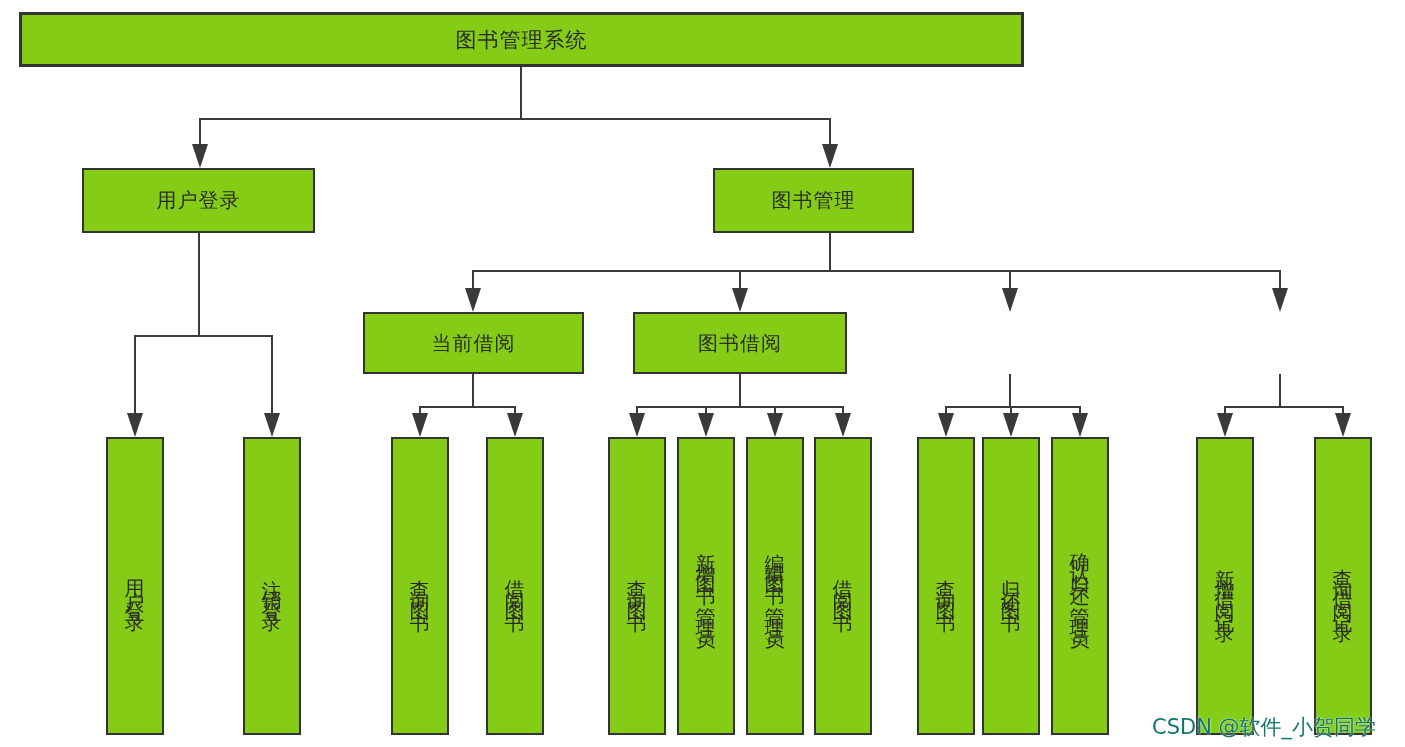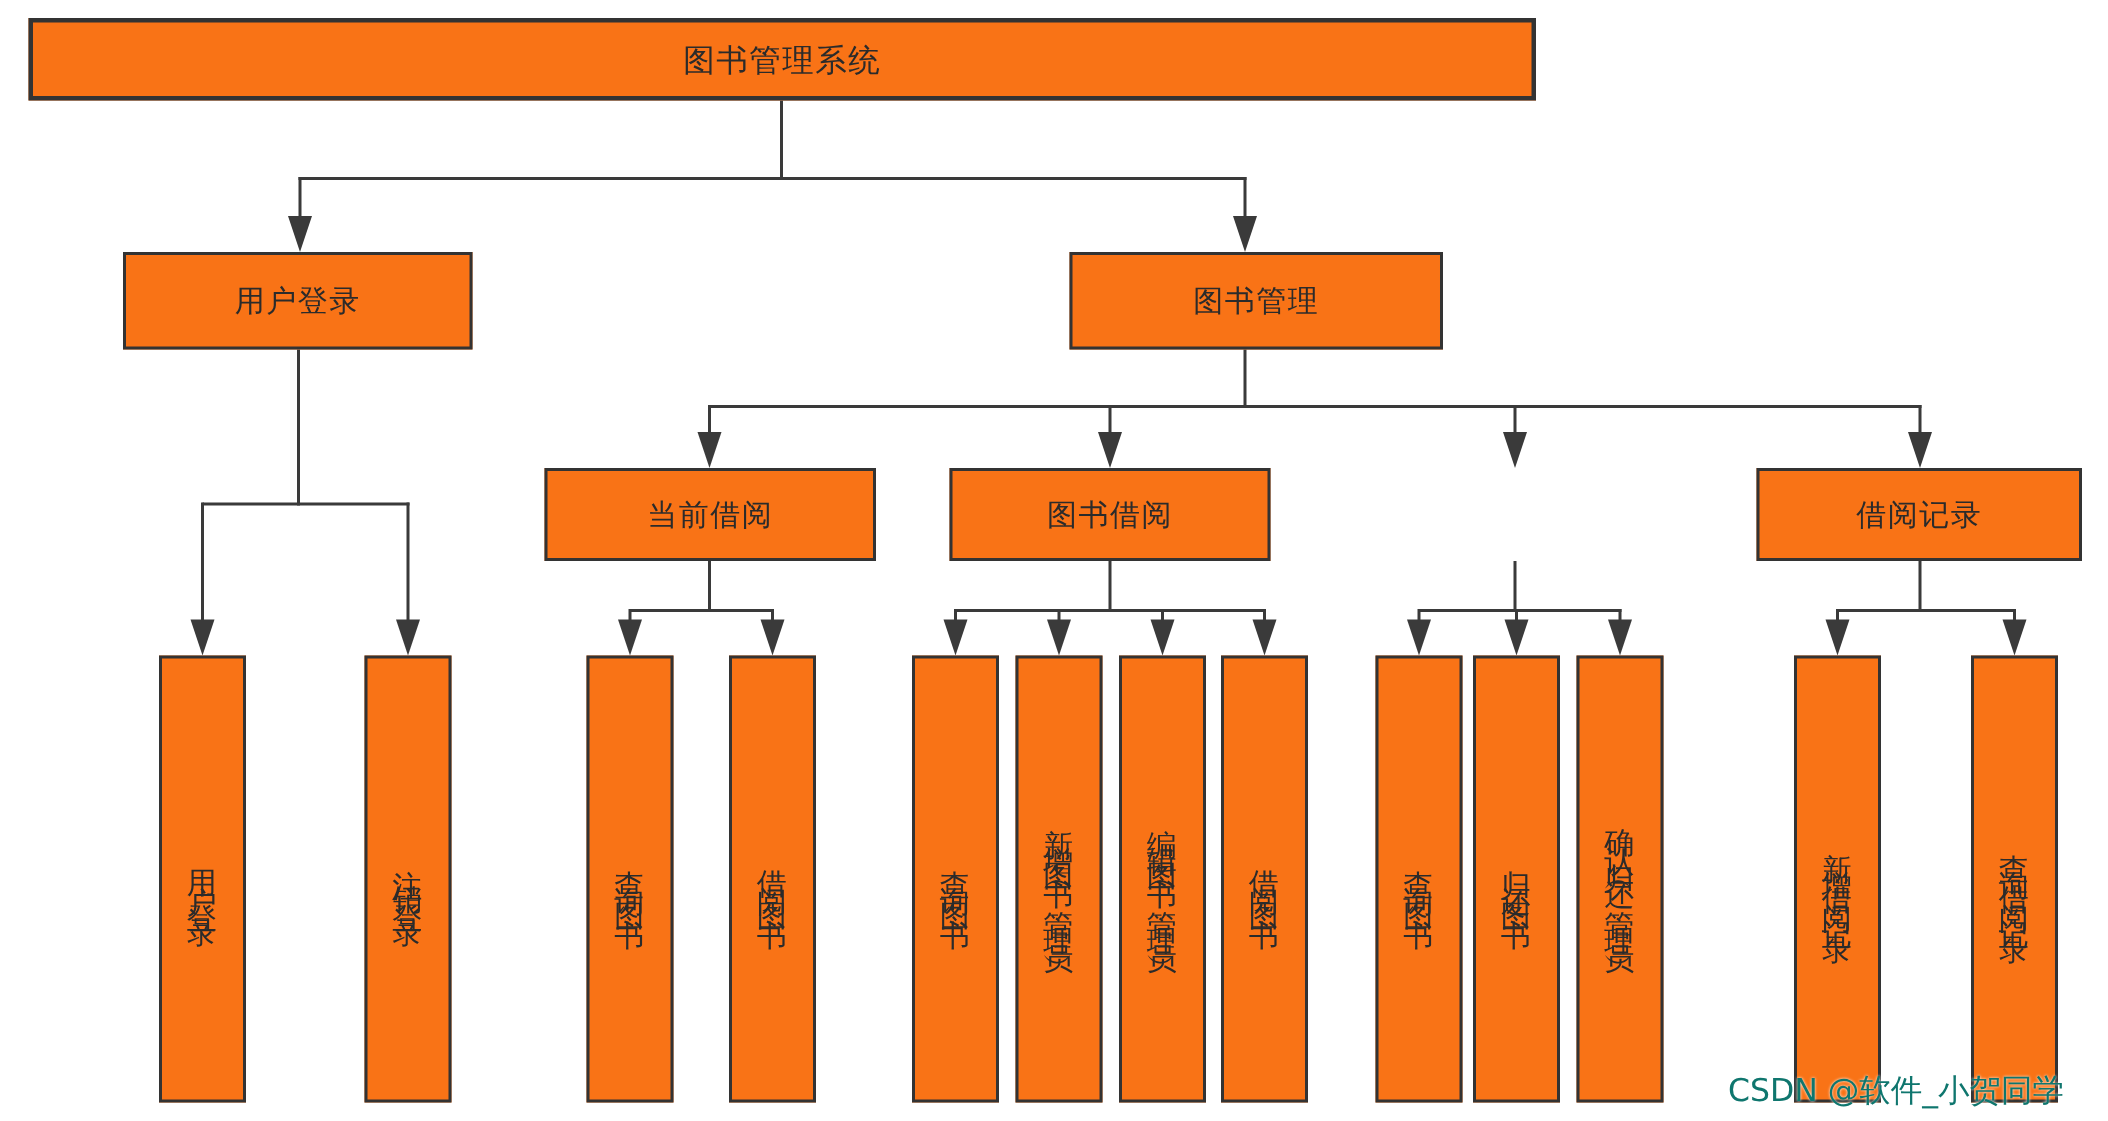--- a/index.html
+++ b/index.html
@@ -7,21 +7,21 @@
     position: relative;
     width: 1405px;
     height: 747px;
     background: #ffffff;
     font-family: "DejaVu Sans", "Liberation Sans", sans-serif;
     overflow: hidden;
   }
   .box {
     position: absolute;
     box-sizing: border-box;
-    background: #f97316;
+    background: #84cc16;
     border: 2px solid #333333;
     color: #2b2b2b;
     display: flex;
     align-items: center;
     justify-content: center;
     font-size: 20px;
     letter-spacing: 1px;
     z-index: 2;
   }
   .box.root { border-width: 3px; font-size: 21px; }
@@ -66,21 +66,21 @@
   <div class="vline" style="left:520px; top:67px; height:53px;"></div>
   <div class="hline" style="left:199px; top:118px; width:632px;"></div>
   <div class="vline" style="left:199px; top:118px; height:30px;"></div>
   <div class="arrow-down" style="left:192px; top:144px;"></div>
   <div class="vline" style="left:829px; top:118px; height:30px;"></div>
   <div class="arrow-down" style="left:822px; top:144px;"></div>
 
   <div class="box" style="left:82px; top:168px; width:233px; height:65px;">
     <span>用户登录</span>
   </div>
-  <div class="box" style="left:713px; top:168px; width:249px; height:65px;">
+  <div class="box" style="left:713px; top:168px; width:201px; height:65px;">
     <span>图书管理</span>
   </div>
 
   <div class="vline" style="left:198px; top:233px; height:104px;"></div>
   <div class="hline" style="left:135px; top:335px; width:138px;"></div>
   <div class="vline" style="left:134px; top:335px; height:80px;"></div>
   <div class="arrow-down" style="left:127px; top:413px;"></div>
   <div class="vline" style="left:271px; top:335px; height:80px;"></div>
   <div class="arrow-down" style="left:264px; top:413px;"></div>
 
@@ -93,23 +93,20 @@
   <div class="vline" style="left:1009px; top:270px; height:20px;"></div>
   <div class="arrow-down" style="left:1002px; top:288px;"></div>
   <div class="vline" style="left:1279px; top:270px; height:20px;"></div>
   <div class="arrow-down" style="left:1272px; top:288px;"></div>
 
   <div class="box" style="left:363px; top:312px; width:221px; height:62px;">
     <span>当前借阅</span>
   </div>
   <div class="box" style="left:633px; top:312px; width:214px; height:62px;">
     <span>图书借阅</span>
-  </div>
-  <div class="box" style="left:1171px; top:312px; width:217px; height:62px;">
-    <span>借阅记录</span>
   </div>
 
   <div class="vline" style="left:472px; top:374px; height:34px;"></div>
   <div class="hline" style="left:420px; top:406px; width:96px;"></div>
   <div class="vline" style="left:419px; top:406px; height:10px;"></div>
   <div class="arrow-down" style="left:412px; top:413px;"></div>
   <div class="vline" style="left:514px; top:406px; height:10px;"></div>
   <div class="arrow-down" style="left:507px; top:413px;"></div>
 
   <div class="vline" style="left:739px; top:374px; height:34px;"></div>

